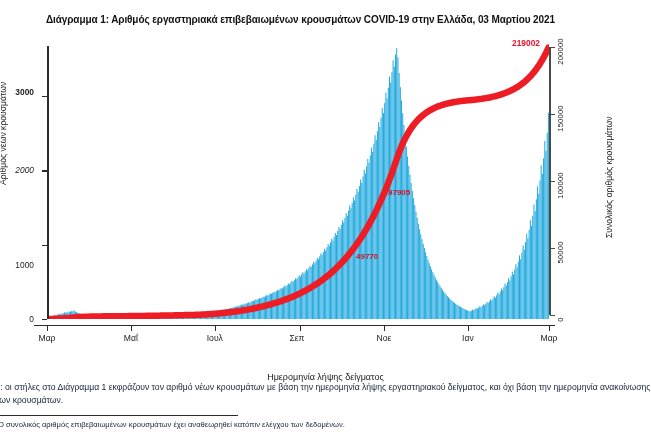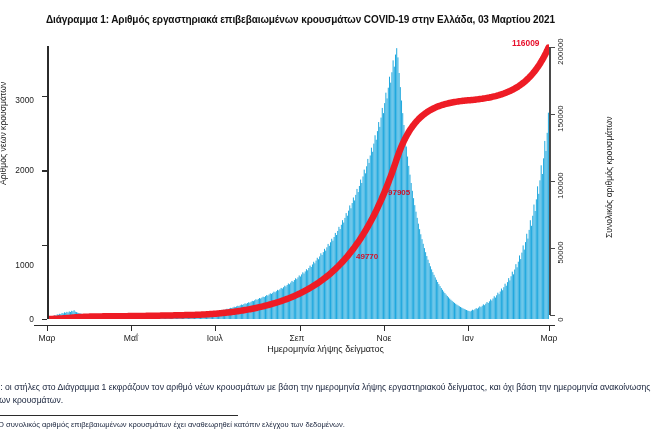--- a/index.html
+++ b/index.html
@@ -55,21 +55,21 @@
     transform-origin:left center;
     transform:rotate(-90deg) translate(-50%,0);
     white-space:nowrap;letter-spacing:0.2px;
   }
   .xlab{
     position:absolute;top:333px;font-size:8.6px;color:#222;
     transform:translateX(-50%);white-space:nowrap;text-align:right;
   }
 
   .axis-title-x{
-    position:absolute;top:344px;left:0;width:651px;text-align:center;
+    position:absolute;top:372px;left:0;width:651px;text-align:center;
     font-size:9px;color:#1a1a1a;
   }
   .axis-title-y-left{
     position:absolute;left:-2px;top:185px;
     font-size:8.6px;color:#1a1a1a;white-space:nowrap;
     transform-origin:0 0;transform:rotate(-90deg);
   }
   .axis-title-y-right{
     position:absolute;left:604px;top:238px;
     font-size:8.6px;color:#1a1a1a;white-space:nowrap;
@@ -538,23 +538,23 @@
   <div class="axis-left"></div>
   <div class="axis-right"></div>
   <div class="axis-bottom"></div>
 
   <div id="ticks-left">
       <div class="tick-l" style="top:319.0px"></div>
       <div class="ylab-l" style="top:319.0px;left:0px;">0</div>
       <div class="tick-l" style="top:244.7px"></div>
       <div class="ylab-l" style="top:244.7px;left:0px;margin-top:20px;">1000</div>
       <div class="tick-l" style="top:170.4px"></div>
-      <div class="ylab-l" style="top:170.4px;left:0px;">2000</div>
+      <div class="ylab-l" style="top:170.4px;left:0px;font-style:italic;">2000</div>
       <div class="tick-l" style="top:96.0px"></div>
-      <div class="ylab-l" style="top:100px;left:0px;">3000</div>
+      <div class="ylab-l" style="top:92px;left:0px;font-weight:bold;">3000</div>
     </div>
   <div id="ticks-right">
       <div class="tick-r" style="top:315.0px"></div>
       <div class="ylab-r" style="top:315.0px;left:560px;">0</div>
       <div class="tick-r" style="top:248.0px"></div>
       <div class="ylab-r" style="top:248.0px;left:560px;">50000</div>
       <div class="tick-r" style="top:181.0px"></div>
       <div class="ylab-r" style="top:181.0px;left:560px;">100000</div>
       <div class="tick-r" style="top:114.0px"></div>
       <div class="ylab-r" style="top:114.0px;left:560px;">150000</div>
@@ -575,21 +575,21 @@
       <div class="tick-b" style="left:467.9px"></div>
       <div class="xlab" style="left:467.9px">Ιαν</div>
       <div class="tick-b" style="left:549.0px"></div>
       <div class="xlab" style="left:549.0px">Μαρ</div>
     </div>
 
   <div class="axis-title-y-left">Αριθμός νέων κρουσμάτων</div>
   <div class="axis-title-y-right">Συνολικός αριθμός κρουσμάτων</div>
   <div class="axis-title-x">Ημερομηνία λήψης δείγματος</div>
 
-  <div class="endpoint-label">116009</div>
+  <div class="endpoint-label">219002</div>
   <div class="mid-annot" id="annot1" style="left:356px;top:232px;">49770</div>
   <div class="mid-annot" id="annot2" style="left:388px;top:168px;">97905</div>
 
   <div class="foot foot1">ι.: οι στήλες στο Διάγραμμα 1 εκφράζουν τον αριθμό νέων κρουσμάτων με βάση την ημερομηνία λήψης εργαστηριακού δείγματος, και όχι βάση την ημερομηνία ανακοίνωσης των κρουσμάτων.</div>
   <div class="foot-rule"></div>
   <div class="foot foot2">Ο συνολικός αριθμός επιβεβαιωμένων κρουσμάτων έχει αναθεωρηθεί κατόπιν ελέγχου των δεδομένων.</div>
 
 </div>
 
 </body></html>

